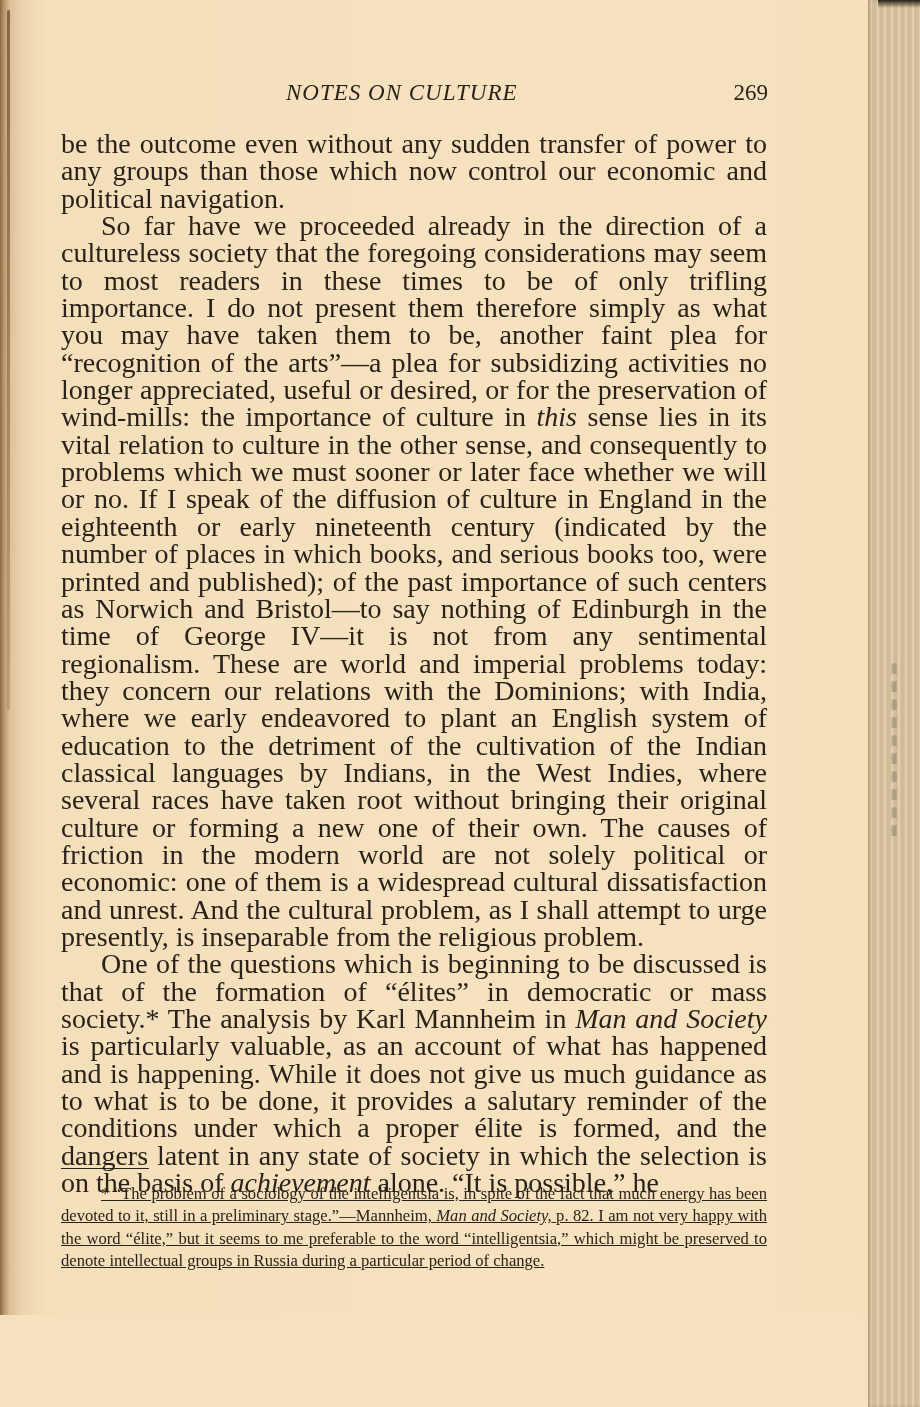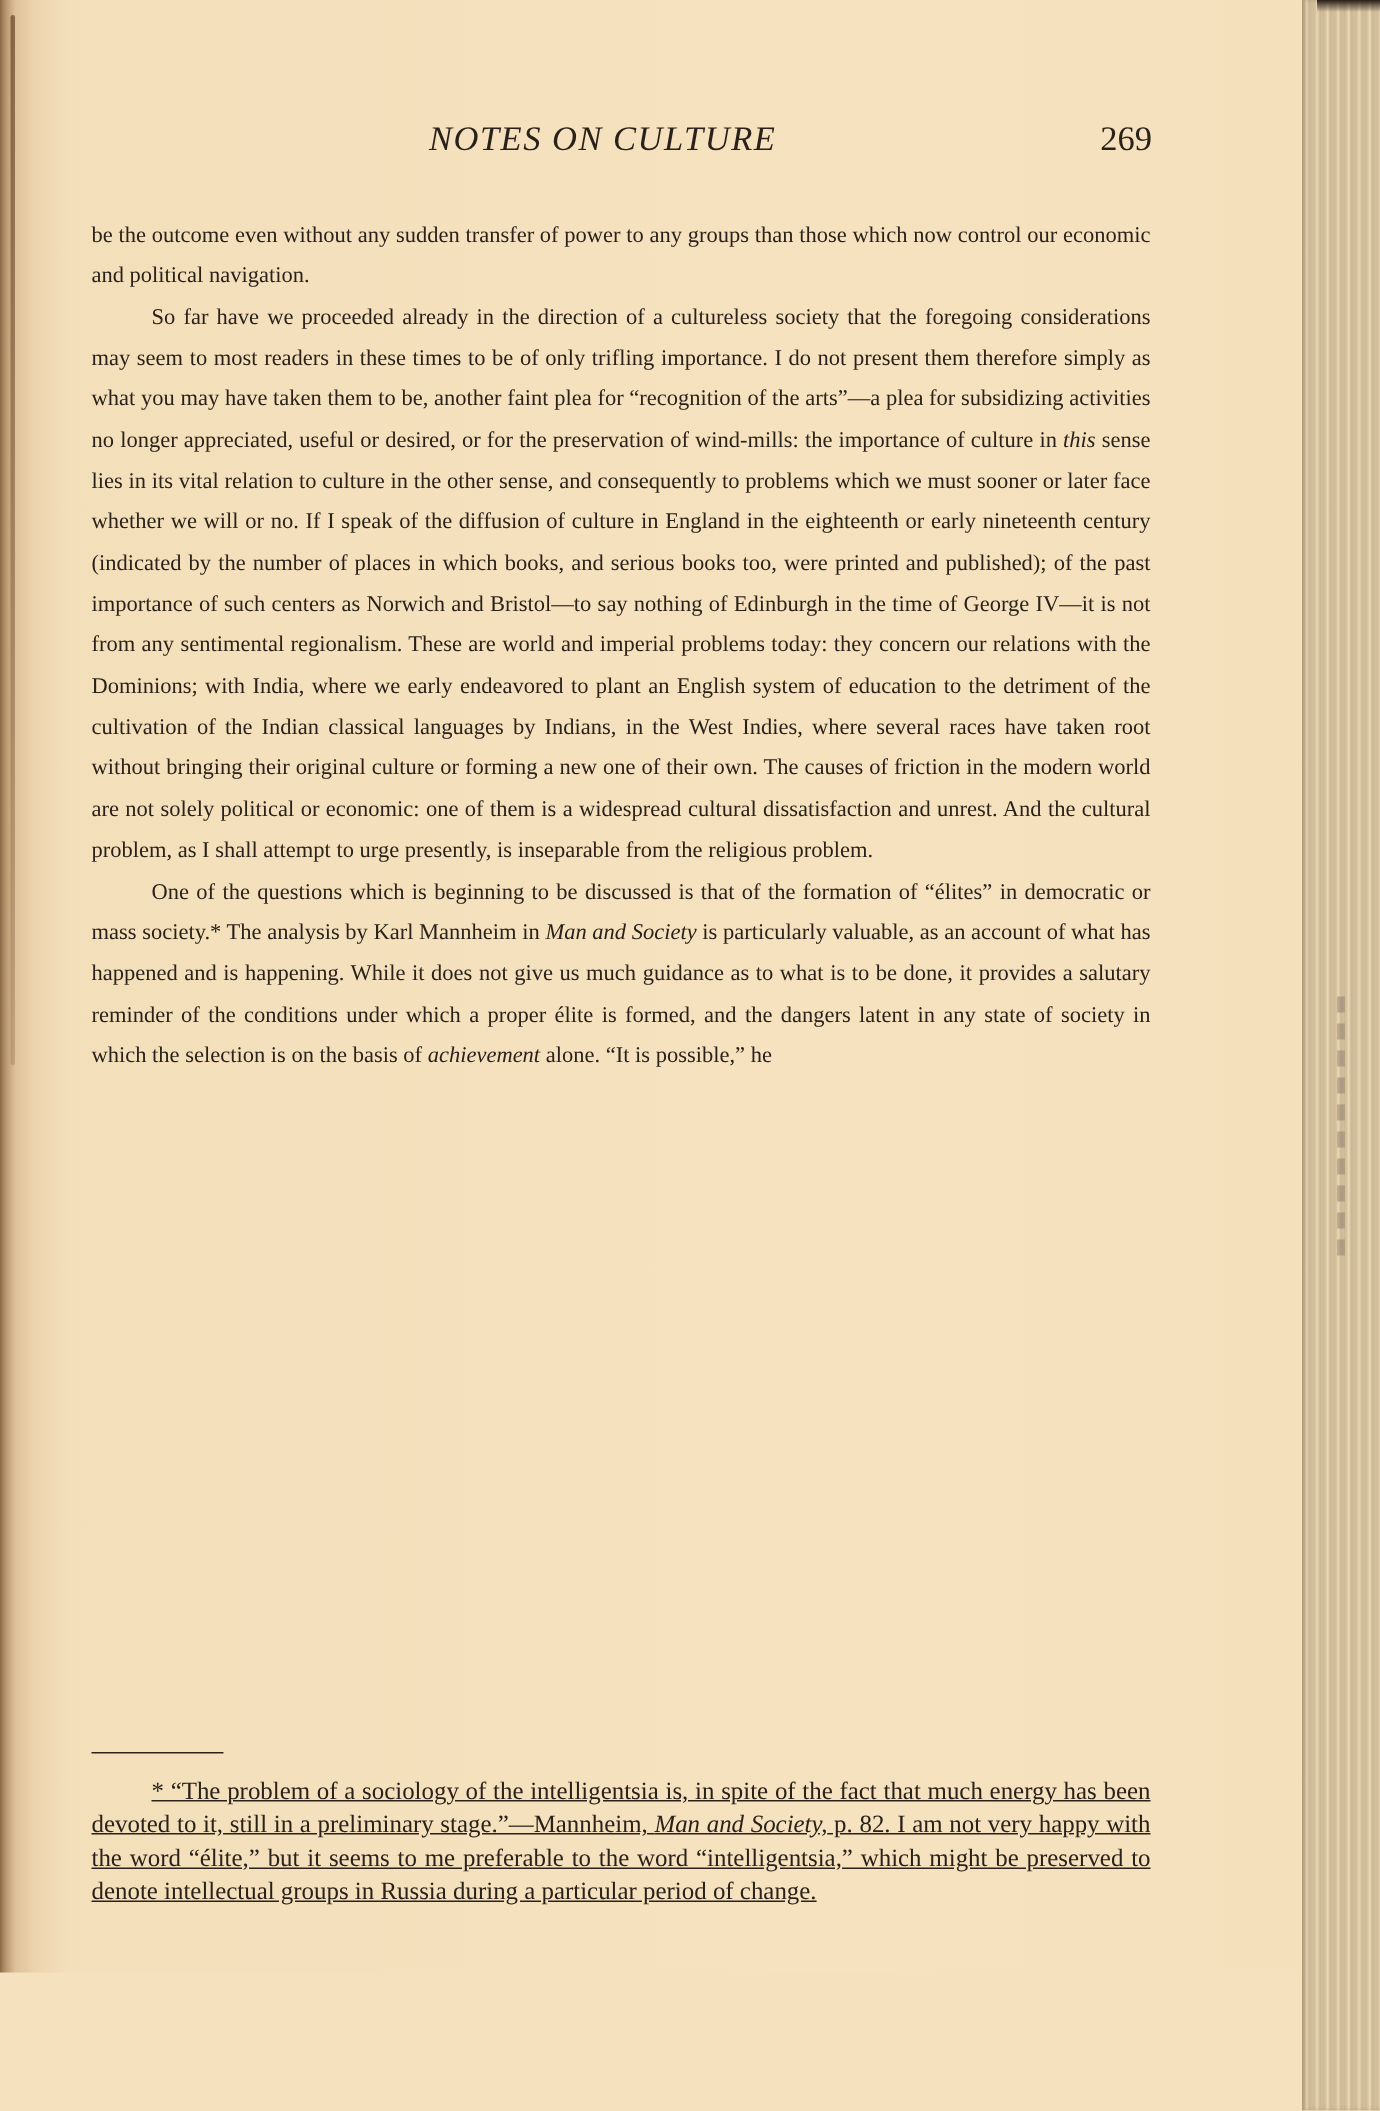--- a/index.html
+++ b/index.html
@@ -34,22 +34,22 @@
     font-family: "DejaVu Sans", sans-serif; font-size: 14px; font-weight: bold;
     color: rgba(110,100,85,0.35); letter-spacing: 2px;
   }
   .running-head {
     position: absolute; top: 80px; left: 286px; width: 482px;
     display: flex; justify-content: space-between; align-items: baseline;
     font-size: 23px;
   }
   .running-head .title { font-style: italic; letter-spacing: 1px; }
   .body-text {
-    position: absolute; left: 61px; top: 144px; width: 706px;
-    font-size: 15px; line-height: 27.35px; text-align: justify;
+    position: absolute; left: 61px; top: 130px; width: 706px;
+    font-size: 28px; line-height: 27.35px; text-align: justify;
   }
   .body-text p { margin: 0; }
   .indent { text-indent: 40px; }
   .section-num {
     text-align: center; margin: 17px 0 20px 0 !important; padding-left: 18px;
   }
   .footnote-rule {
     position: absolute; left: 61px; top: 1168px; width: 88px; height: 0;
     border-top: 1.6px solid #2a221a;
   }

